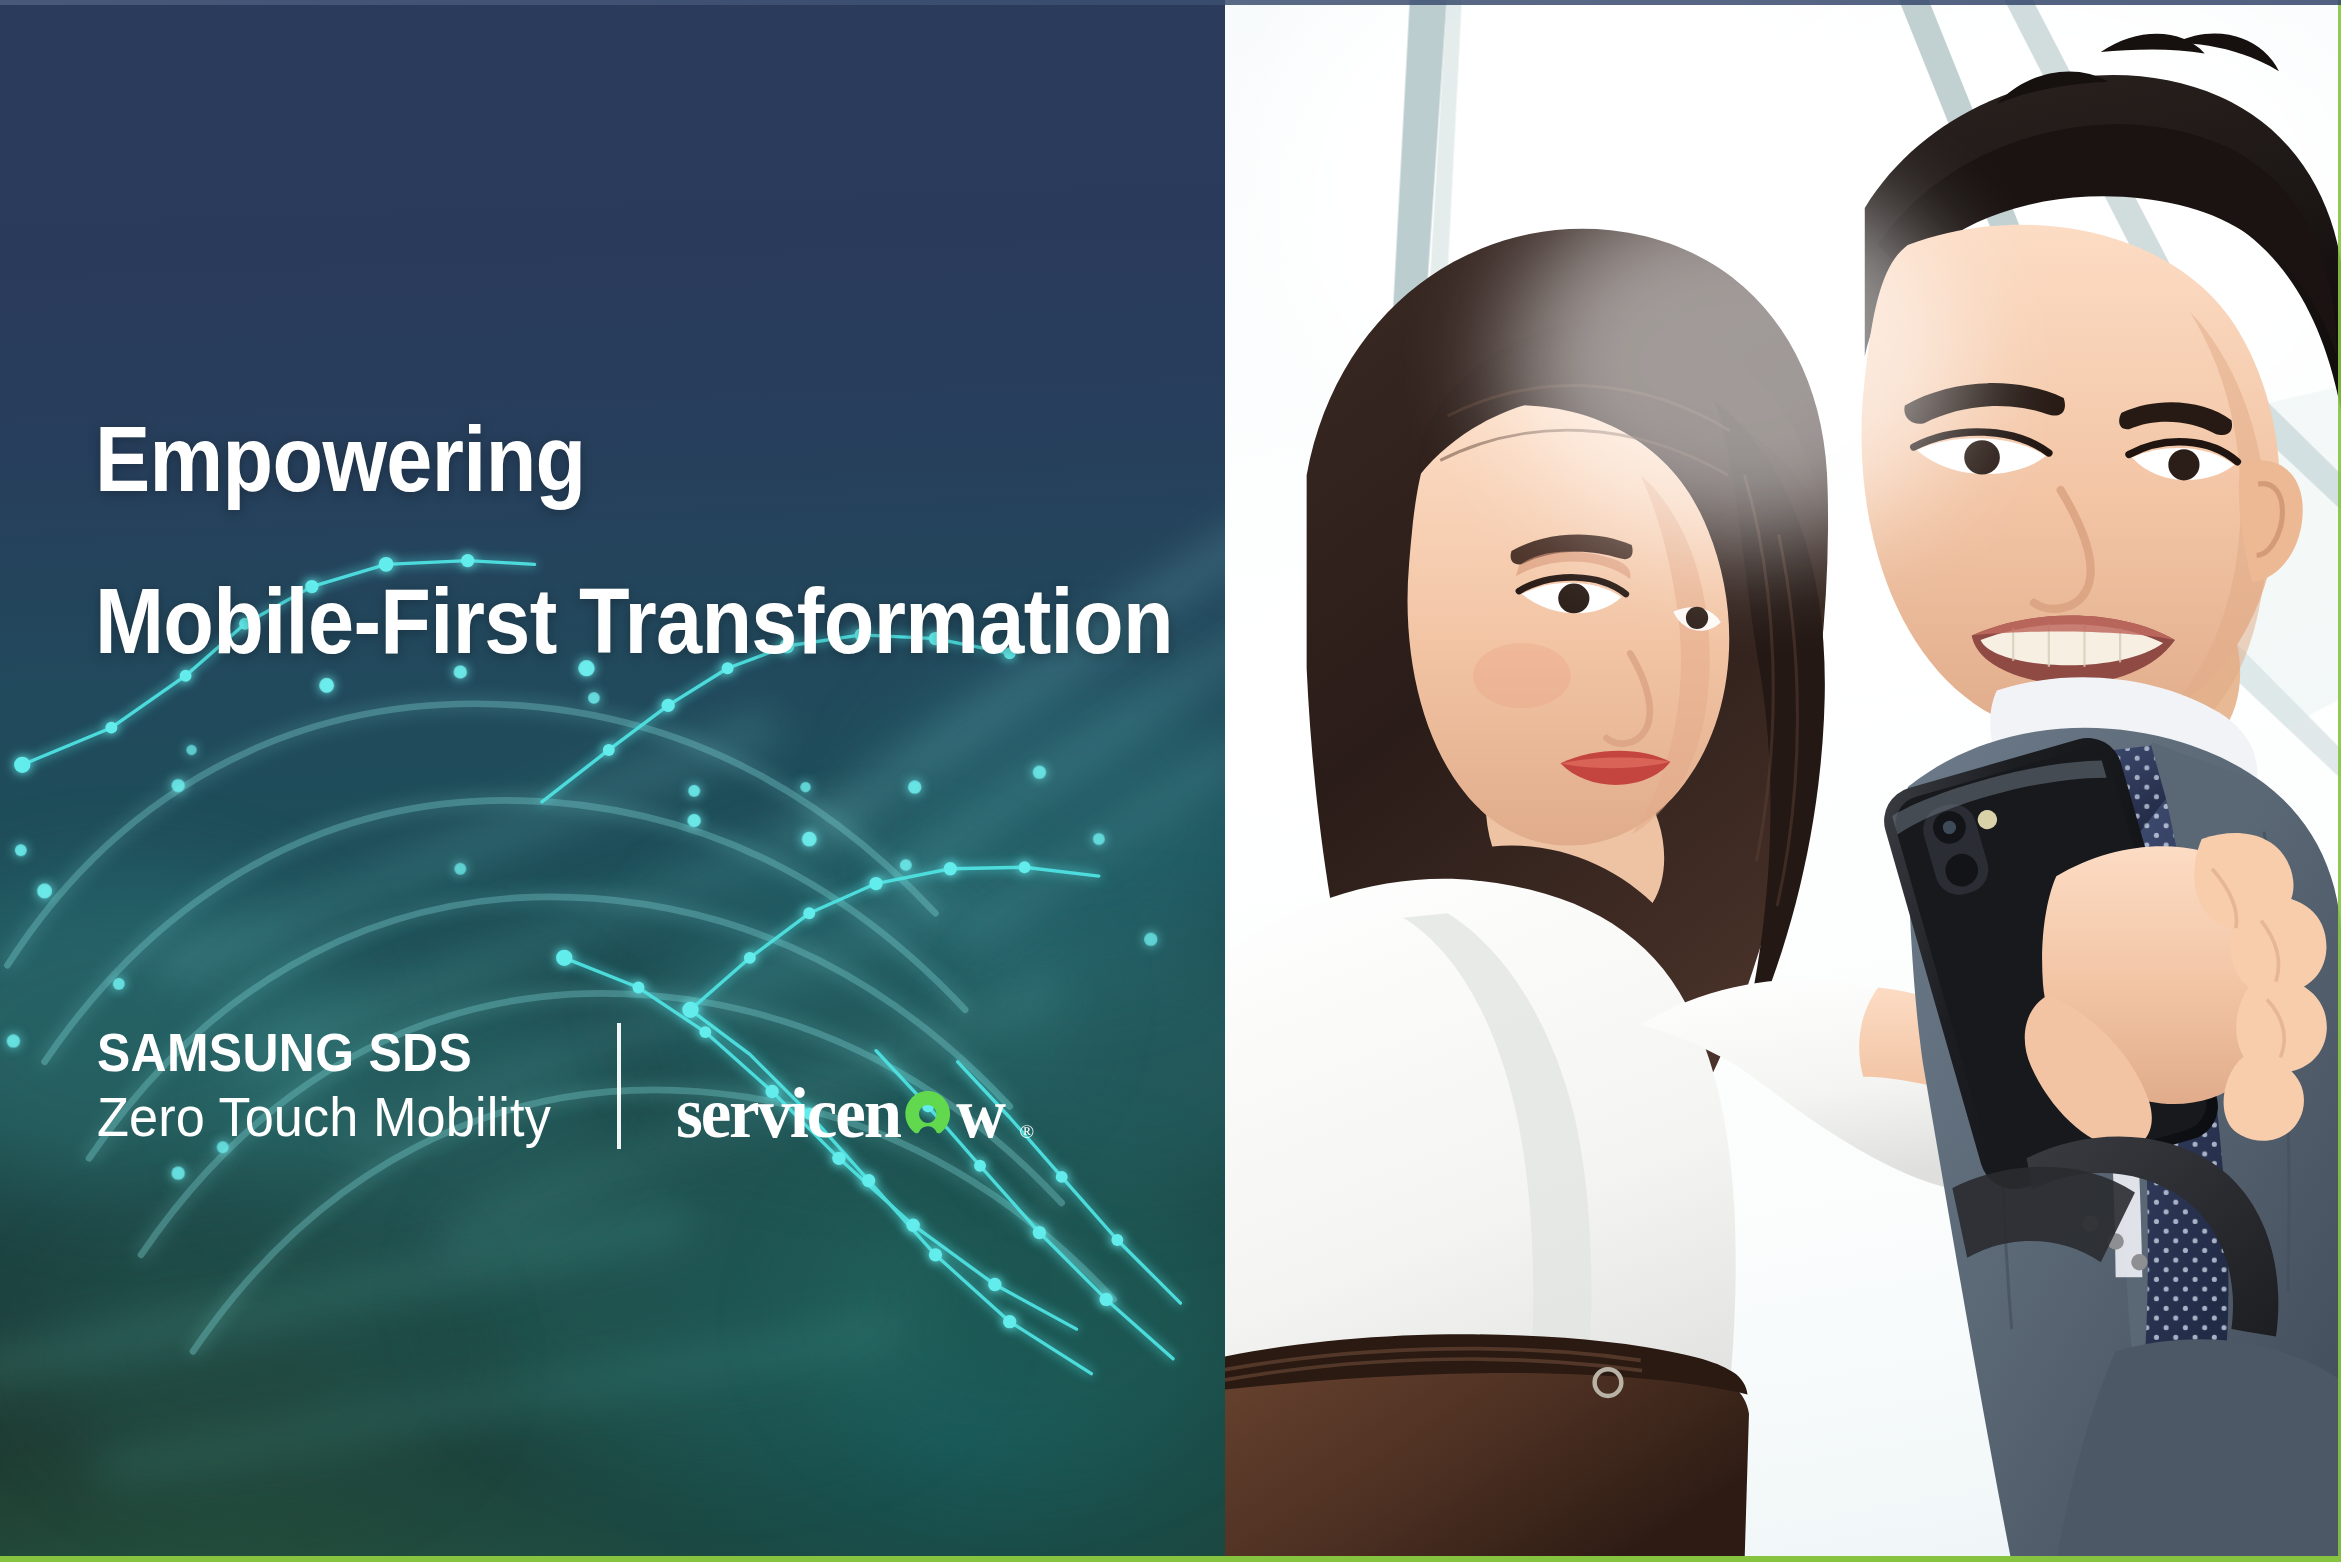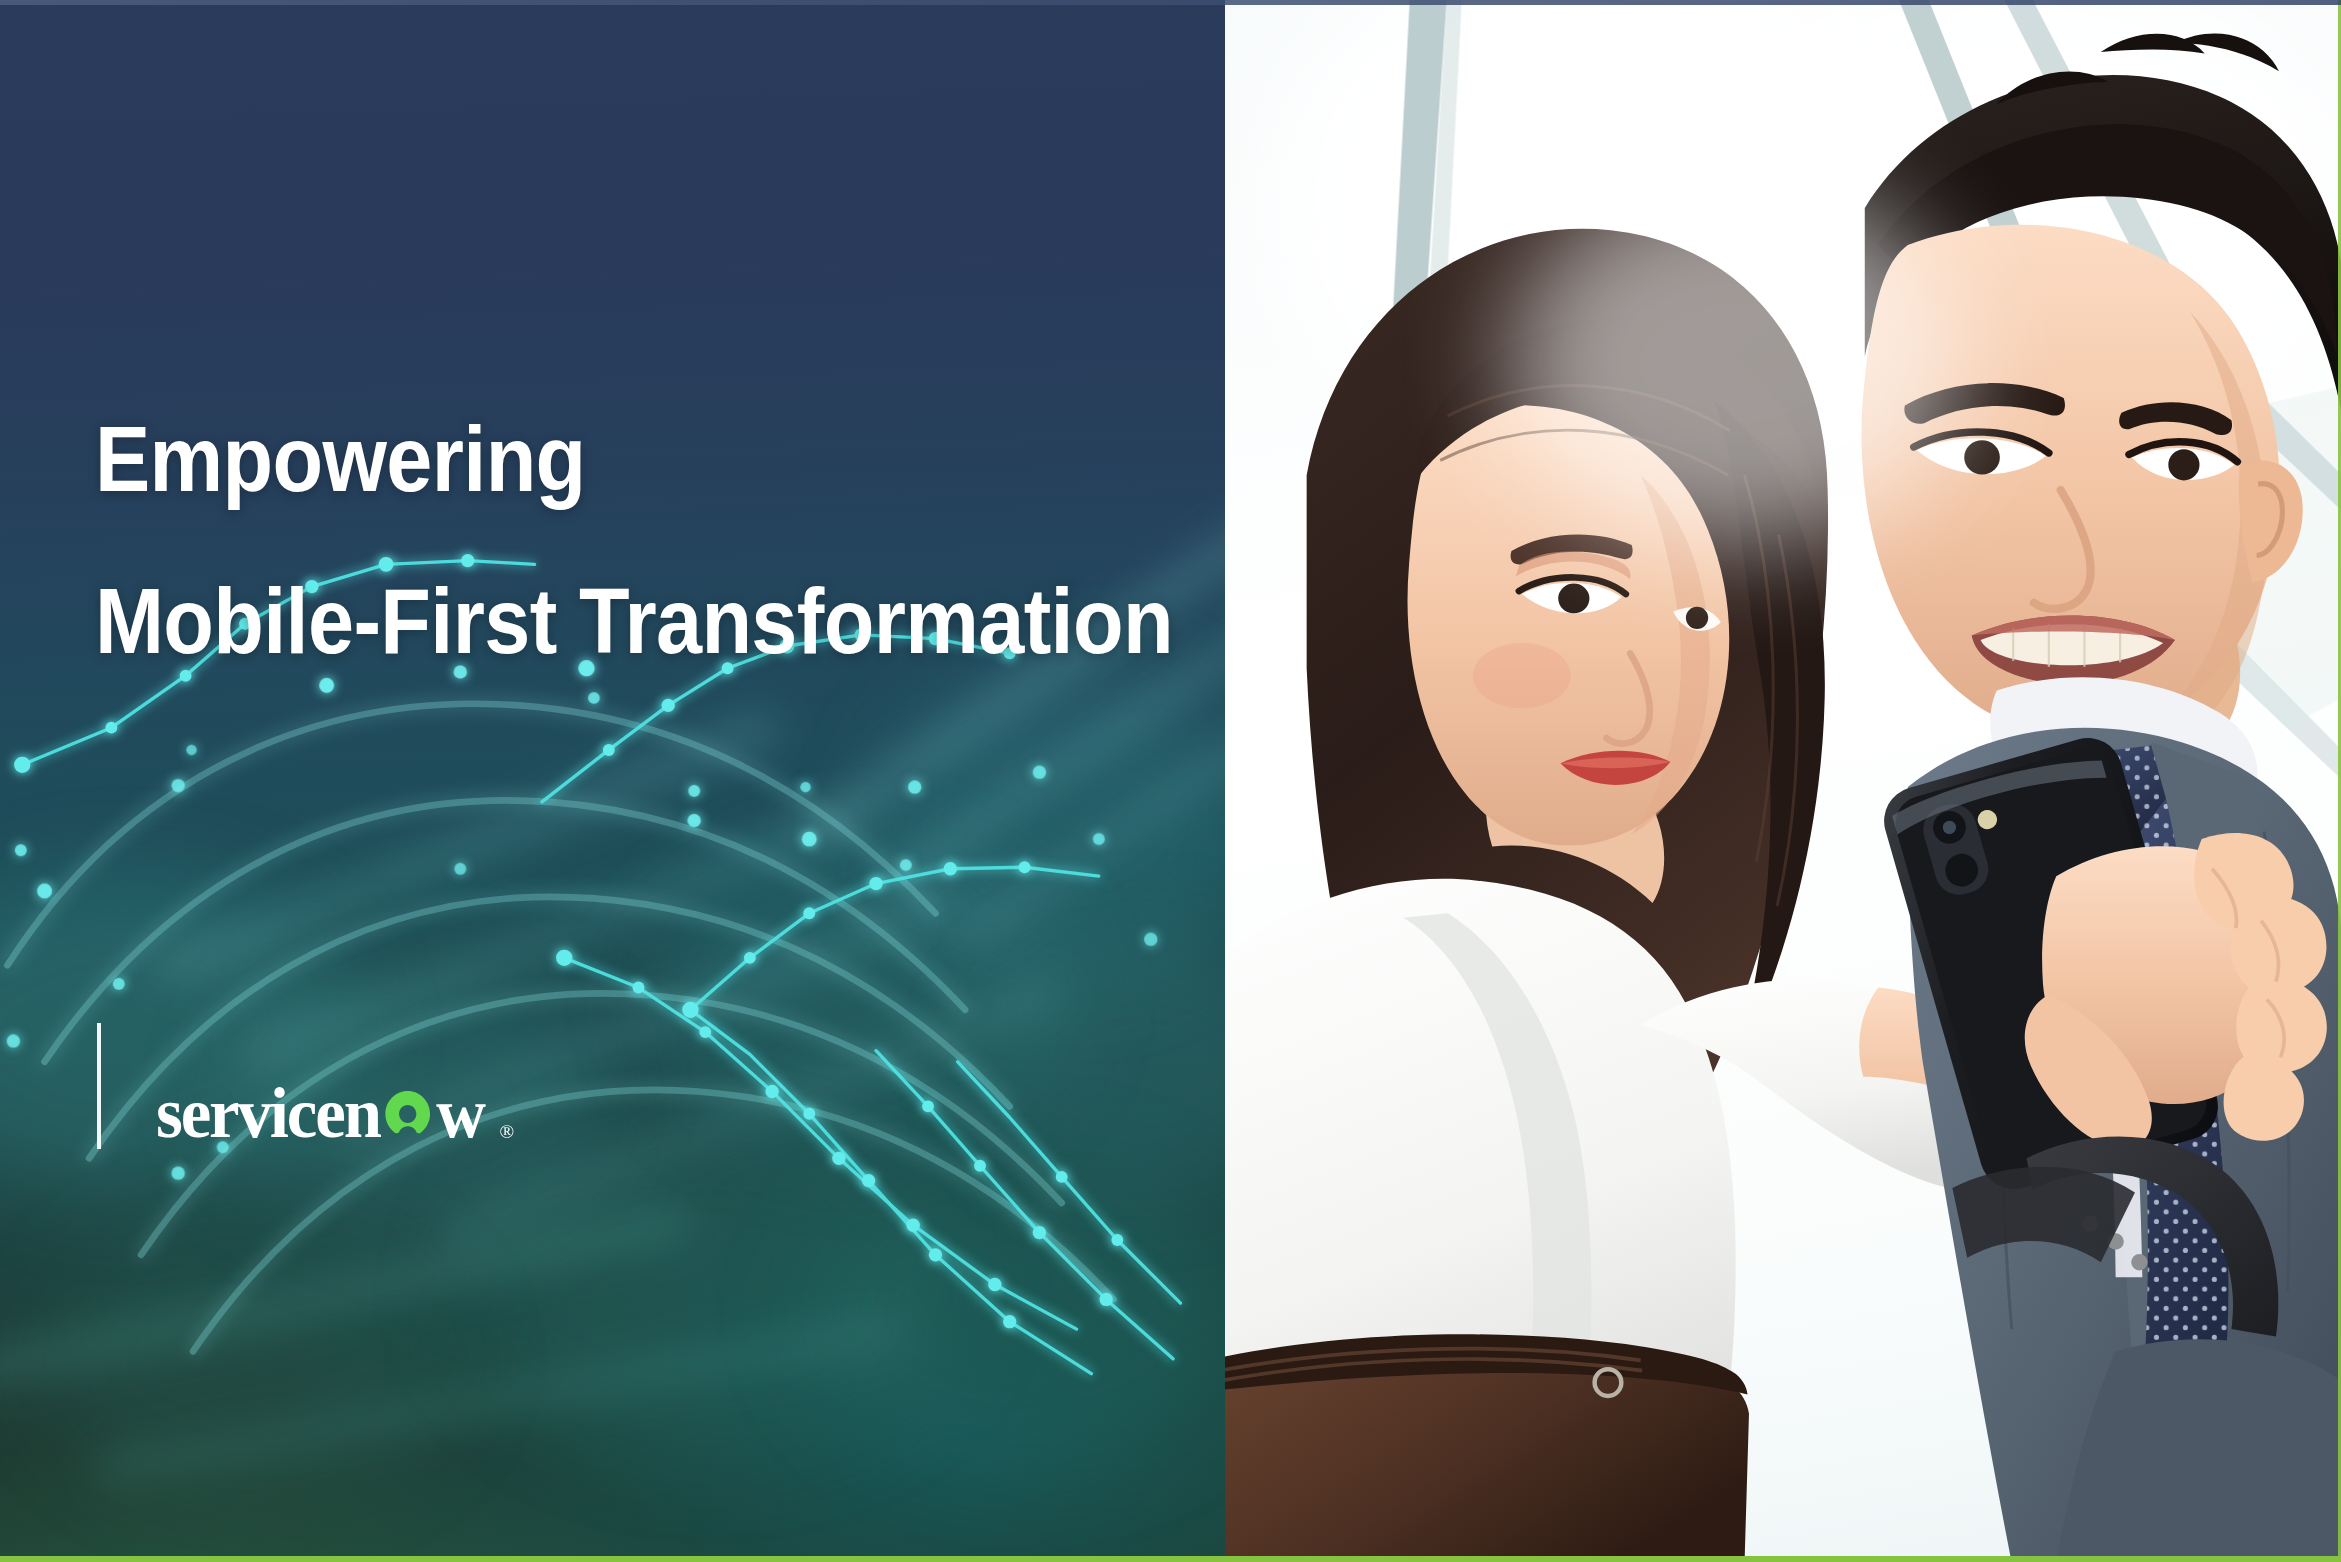--- a/index.html
+++ b/index.html
@@ -194,20 +194,24 @@
         <circle cx="1550" cy="1265" r="9" opacity=".7"></circle>
       </g>
     </svg>
 
     <div id="headline">
       <div class="hl" id="hl-1">Empowering</div>
       <div class="hl" id="hl-2">Mobile-First Transformation</div>
     </div>
 
     <div id="brand">
+      <div id="brand-text">
+        <div id="brand-line1">SAMSUNG SDS</div>
+        <div id="brand-line2">Zero Touch Mobility</div>
+      </div>
 
       <div id="brand-divider"></div>
 
       <div id="sn-logo">
         <span id="sn-word"><span>servicen</span><span class="sn-o"><svg width="55" height="55" viewBox="0 0 74 74">
                 <path d="M37 4 C19.9 4 6 17.9 6 35 C6 45.6 11.4 54.9 19.6 60.4 C21.4 61.6 23.9 61.1 24.9 59.1 C27.2 54.5 31.8 51.6 37 51.6 C42.2 51.6 46.8 54.5 49.1 59.1 C50.1 61.1 52.6 61.6 54.4 60.4 C62.6 54.9 68 45.6 68 35 C68 17.9 54.1 4 37 4 Z M37 47 C30.4 47 25 41.6 25 35 C25 28.4 30.4 23 37 23 C43.6 23 49 28.4 49 35 C49 41.6 43.6 47 37 47 Z" fill="#62d84e"></path>
               </svg></span><span>w</span></span>
         <span id="sn-reg">®</span>
       </div>
     </div>

